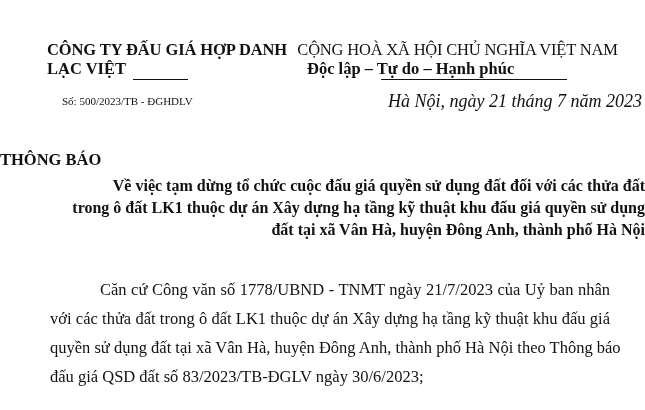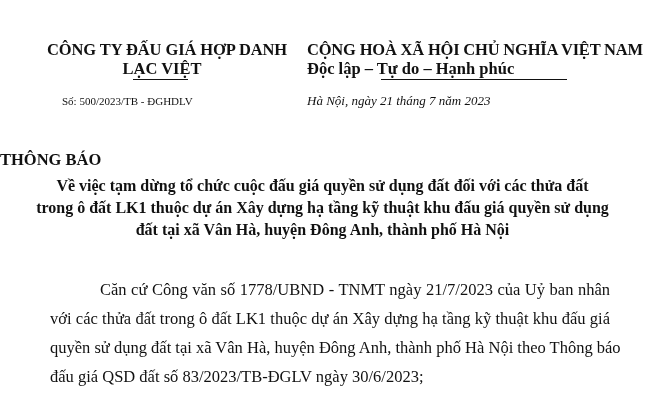--- a/index.html
+++ b/index.html
@@ -12,56 +12,56 @@
       color: #111111;
       position: relative;
     }
     .abs { position: absolute; white-space: nowrap; }
 
     .org-name {
       left: 47px; top: 40px; width: 230px; 
       font-size: 16.5px; font-weight: bold; line-height: 20px; letter-spacing: -0.1px;
     }
     .org-sub {
-      left: 47px; top: 59px; width: 230px; text-align: center;
+      left: 47px; top: 59px; width: 230px; 
       font-size: 16.5px; font-weight: bold; line-height: 20px;
     }
     .org-underline {
       left: 133px; top: 79px; width: 55px; height: 1.3px; background: #111;
     }
     .doc-number {
       left: 62px; top: 91px; font-size: 11px; line-height: 20px;
     }
 
     .nation {
-      left: 307px; top: 40px; width: 335px; text-align: center;
-      font-size: 16.5px; font-weight: bold; line-height: 20px; letter-spacing: -0.2px;
+      left: 290px; top: 40px; width: 335px; text-align: center;
+      font-size: 16.5px; font-weight: normal; line-height: 20px; letter-spacing: -0.2px;
     }
     .motto {
       left: 307px; top: 59px; width: 335px; text-align: left;
       font-size: 16.5px; font-weight: bold; line-height: 20px;
     }
     .motto-underline {
       left: 381px; top: 79px; width: 186px; height: 1.3px; background: #111;
     }
     .place-date {
-      left: 307px; top: 91px; width: 335px; text-align: left;
-      font-size: 13px; font-style: italic; line-height: 20px;
+      left: 307px; top: 91px; width: 335px; text-align: right;
+      font-size: 18px; font-style: italic; line-height: 20px;
     }
 
     .doc-title {
       left: 0; top: 150px; width: 645px; text-align: left;
       font-size: 16.5px; font-weight: bold; line-height: 20px;
     }
     .subject {
       left: 0; top: 175px; width: 645px; text-align: center;
       font-size: 16px; font-weight: bold; line-height: 22px;
       white-space: normal;
     }
-    .subject div { white-space: nowrap; }
+    .subject div { white-space: nowrap; text-align: right; }
 
     .body-para {
       left: 50px; top: 275px; width: 560px;
       font-size: 16.5px; line-height: 29px;
       white-space: normal;
     }
     .body-para div { white-space: nowrap; text-align: justify; text-align-last: justify; }
     .body-para div.first { padding-left: 50px; }
     .body-para div.last { text-align-last: left; }
   </style>

